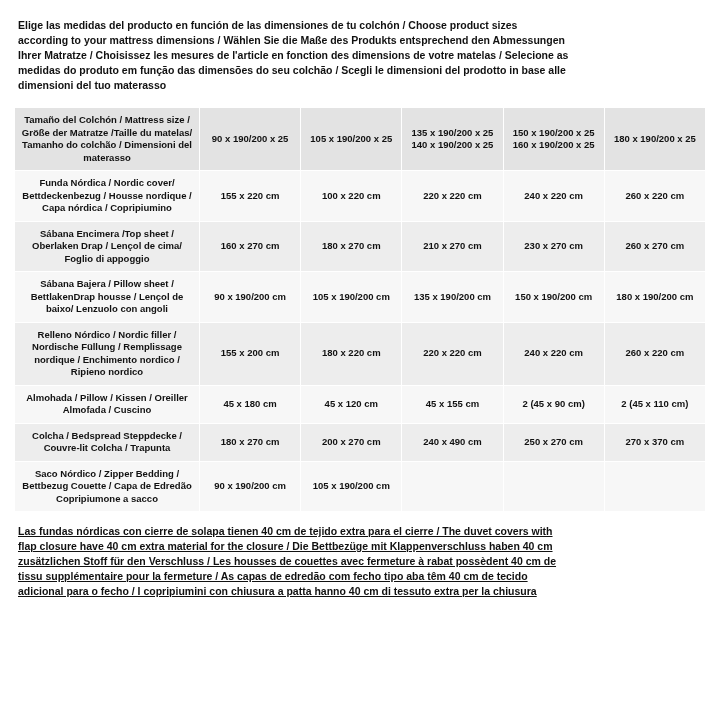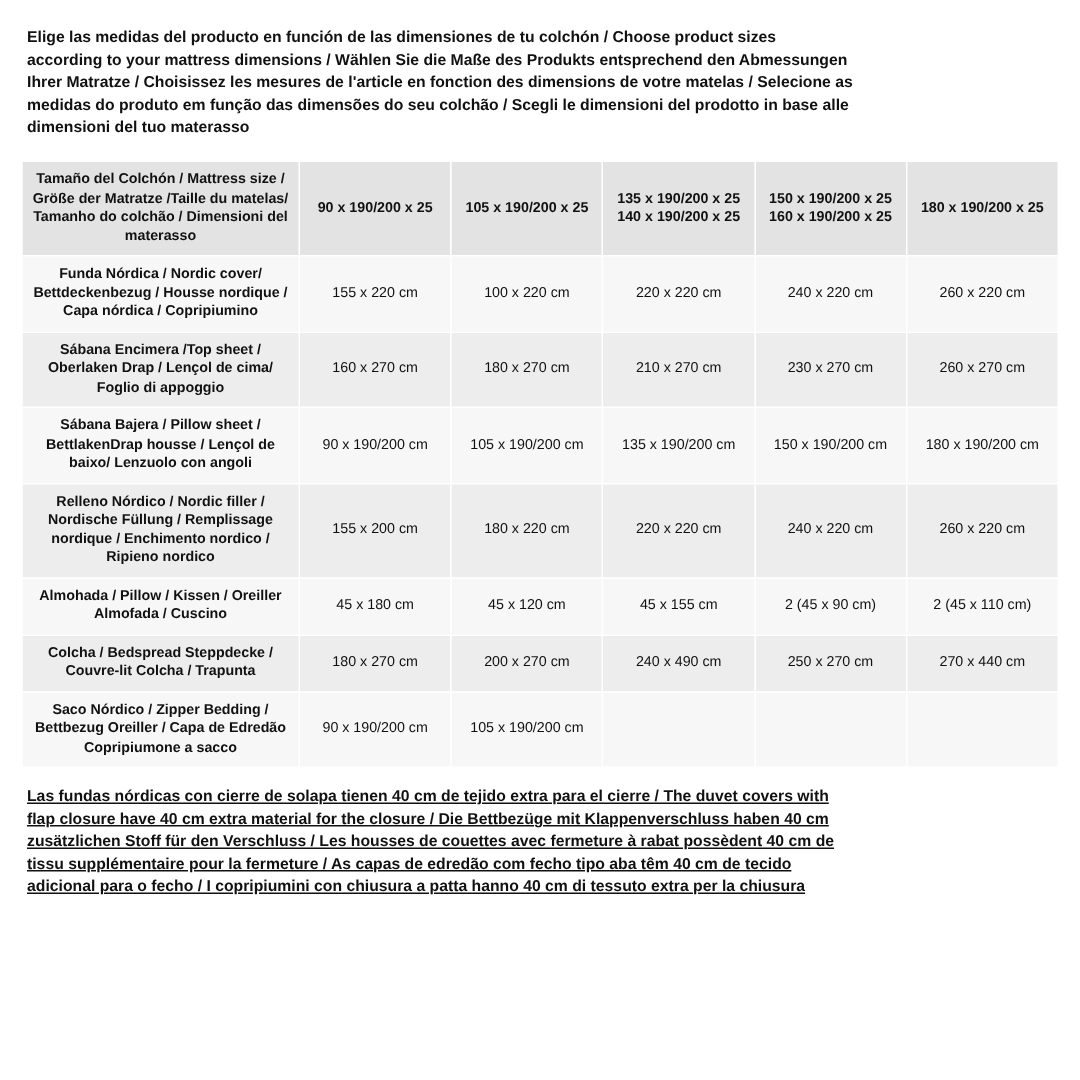--- a/index.html
+++ b/index.html
@@ -43,21 +43,21 @@
     line-height: 12.5px;
   }
   .rowlabel {
     width: 172px;
     font-weight: bold;
     text-align: center;
     color: #111;
   }
   .val {
     text-align: center;
-    font-weight: normal;
+    font-weight: bold;
     color: #111;
     margin-top: 12px;
   }
   .head-cell {
     text-align: center;
     font-weight: bold;
     color: #111;
     line-height: 12.5px;
   }
   tr.shaded td { background: #ededed; }
@@ -137,25 +137,25 @@
         <td class="val">2 (45 x 90 cm)</td>
         <td class="val">2 (45 x 110 cm)</td>
       </tr>
 
       <tr class="shaded">
         <td class="rowlabel">Colcha / Bedspread Steppdecke / Couvre-lit Colcha / Trapunta</td>
         <td class="val">180 x 270 cm</td>
         <td class="val">200 x 270 cm</td>
         <td class="val">240 x 490 cm</td>
         <td class="val">250 x 270 cm</td>
-        <td class="val">270 x 440 cm</td>
+        <td class="val">270 x 370 cm</td>
       </tr>
 
       <tr class="plain">
-        <td class="rowlabel">Saco Nórdico / Zipper Bedding / Bettbezug Oreiller / Capa de Edredão Copripiumone a sacco</td>
+        <td class="rowlabel">Saco Nórdico / Zipper Bedding / Bettbezug Couette / Capa de Edredão Copripiumone a sacco</td>
         <td class="val">90 x 190/200 cm</td>
         <td class="val">105 x 190/200 cm</td>
         <td class="val"></td>
         <td class="val"></td>
         <td class="val"></td>
       </tr>
     </tbody>
   </table>
 
   <div class="note">Las fundas nórdicas con cierre de solapa tienen 40 cm de tejido extra para el cierre / The duvet covers with flap closure have 40 cm extra material for the closure / Die Bettbezüge mit Klappenverschluss haben 40 cm zusätzlichen Stoff für den Verschluss / Les housses de couettes avec fermeture à rabat possèdent 40 cm de tissu supplémentaire pour la fermeture / As capas de edredão com fecho tipo aba têm 40 cm de tecido adicional para o fecho / I copripiumini con chiusura a patta hanno 40 cm di tessuto extra per la chiusura</div>

